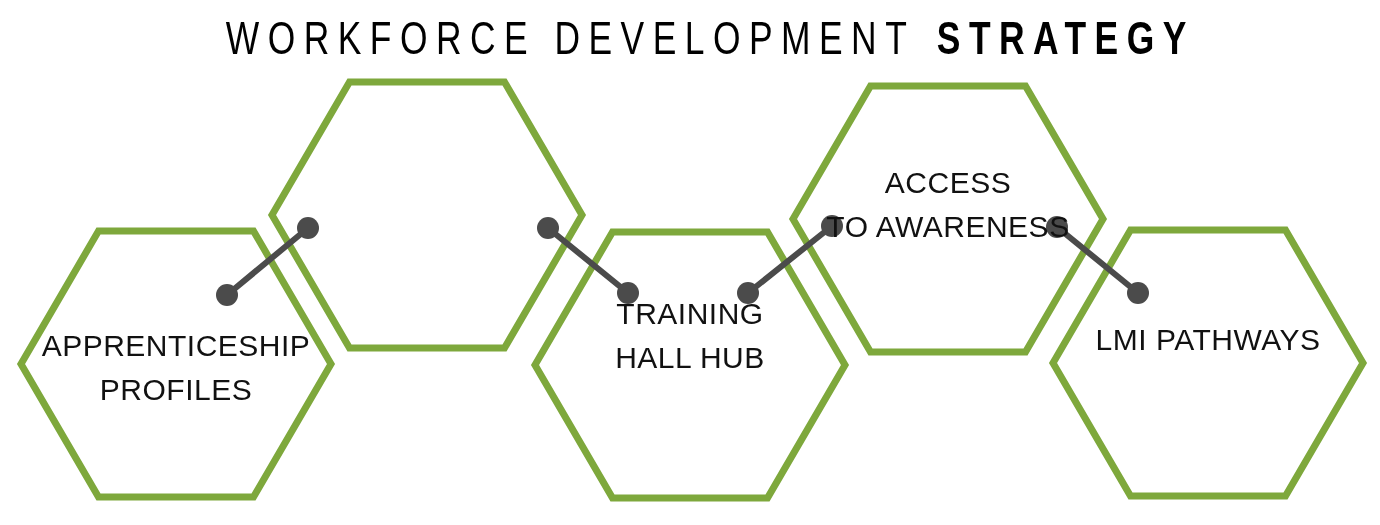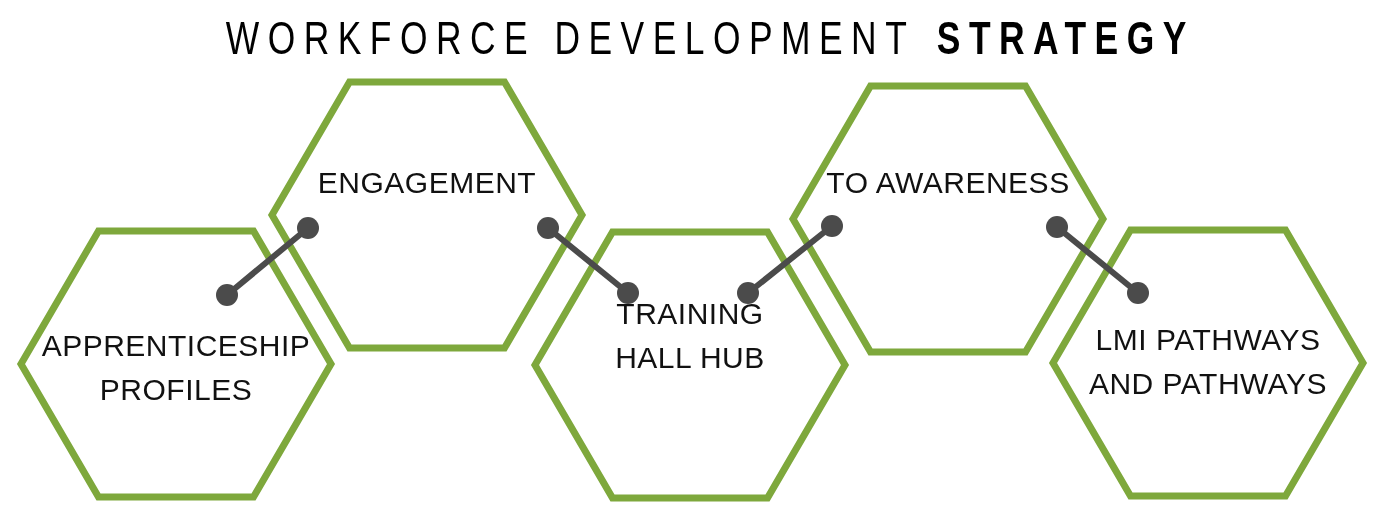--- a/index.html
+++ b/index.html
@@ -80,30 +80,29 @@
       </g>
     </g>
   </svg>
 
   <div class="hex-label label-1">
     <span>APPRENTICESHIP</span>
     <span>PROFILES</span>
   </div>
 
   <div class="hex-label label-2">
-    <span>ENGAGEMENT</span>
   </div>
 
   <div class="hex-label label-3">
     <span>TRAINING</span>
     <span>HALL HUB</span>
   </div>
 
   <div class="hex-label label-4">
+    <span>ACCESS</span>
     <span>TO AWARENESS</span>
   </div>
 
   <div class="hex-label label-5">
     <span>LMI PATHWAYS</span>
-    <span>AND PATHWAYS</span>
   </div>
 
 </div>
 
 </body></html>

